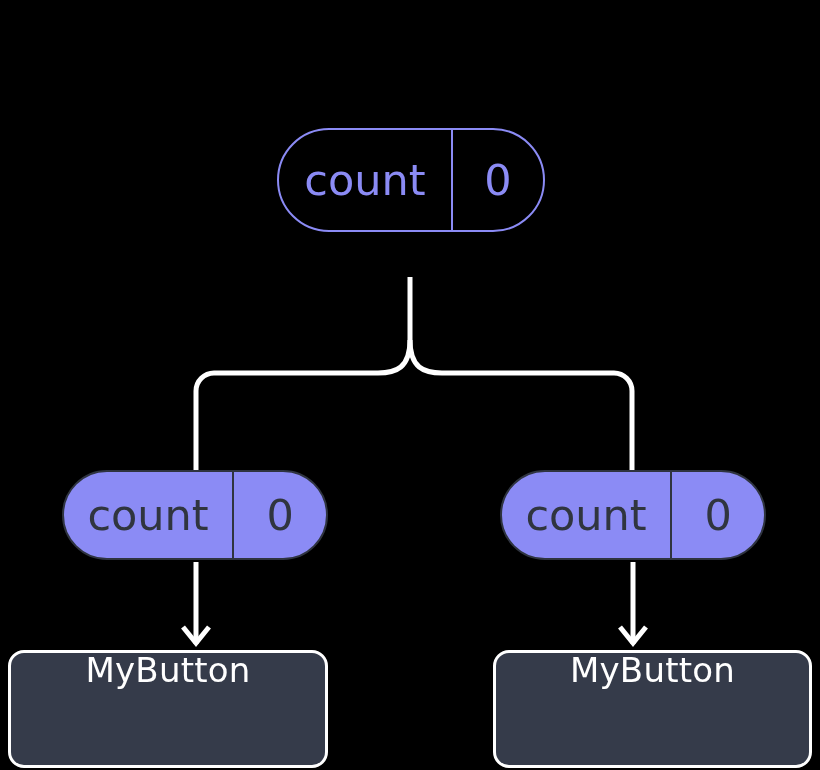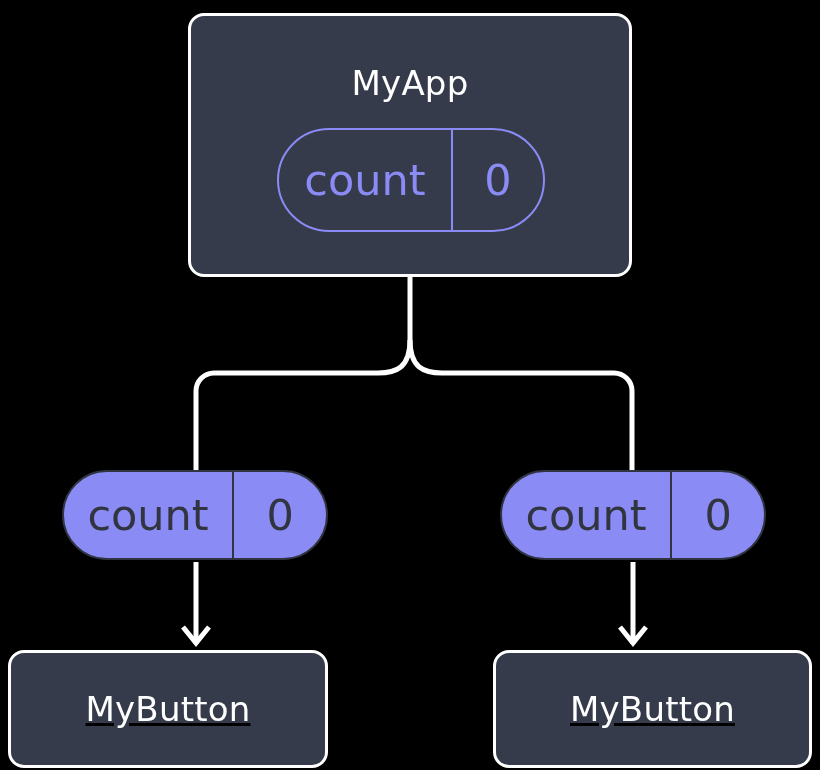--- a/index.html
+++ b/index.html
@@ -54,23 +54,22 @@
     width: 444px;
     height: 264px;
     justify-content: flex-start;
   }
   #root-box .comp-title {
     margin-top: 50px;
   }
 
   
   .leaf-box {
-    justify-content: center;
+    justify-content: flex-start;
     height: 118px;
-    text-decoration: underline;
   }
   #leaf-box-left {
     left: 8px;
     top: 650px;
     width: 320px;
   }
   #leaf-box-right {
     left: 493px;
     top: 650px;
     width: 319px;
@@ -164,23 +163,20 @@
 
     <path d="M 410 340 C 410 368 424 373 442 373 L 614 373 A 18 18 0 0 1 632 391 L 632 472" fill="none" stroke="#ffffff" stroke-width="5" stroke-linecap="butt"></path>
 
     <path d="M 196 562 L 196 644" fill="none" stroke="#ffffff" stroke-width="5"></path>
     <path d="M 183 627 L 196 643 L 209 627" fill="none" stroke="#ffffff" stroke-width="5" stroke-linecap="butt" stroke-linejoin="miter"></path>
 
     <path d="M 633 562 L 633 644" fill="none" stroke="#ffffff" stroke-width="5"></path>
     <path d="M 620 627 L 633 643 L 646 627" fill="none" stroke="#ffffff" stroke-width="5" stroke-linecap="butt" stroke-linejoin="miter"></path>
   </svg>
 
-  <div class="comp-box" id="root-box">
-    <div class="comp-title">MyApp</div>
-  </div>
 
   <div class="pill pill-outline" id="pill-root">
     <div class="pill-key">count</div>
     <div class="pill-val">0</div>
   </div>
 
   <div class="pill pill-filled" id="pill-left">
     <div class="pill-key">count</div>
     <div class="pill-val">0</div>
   </div>

